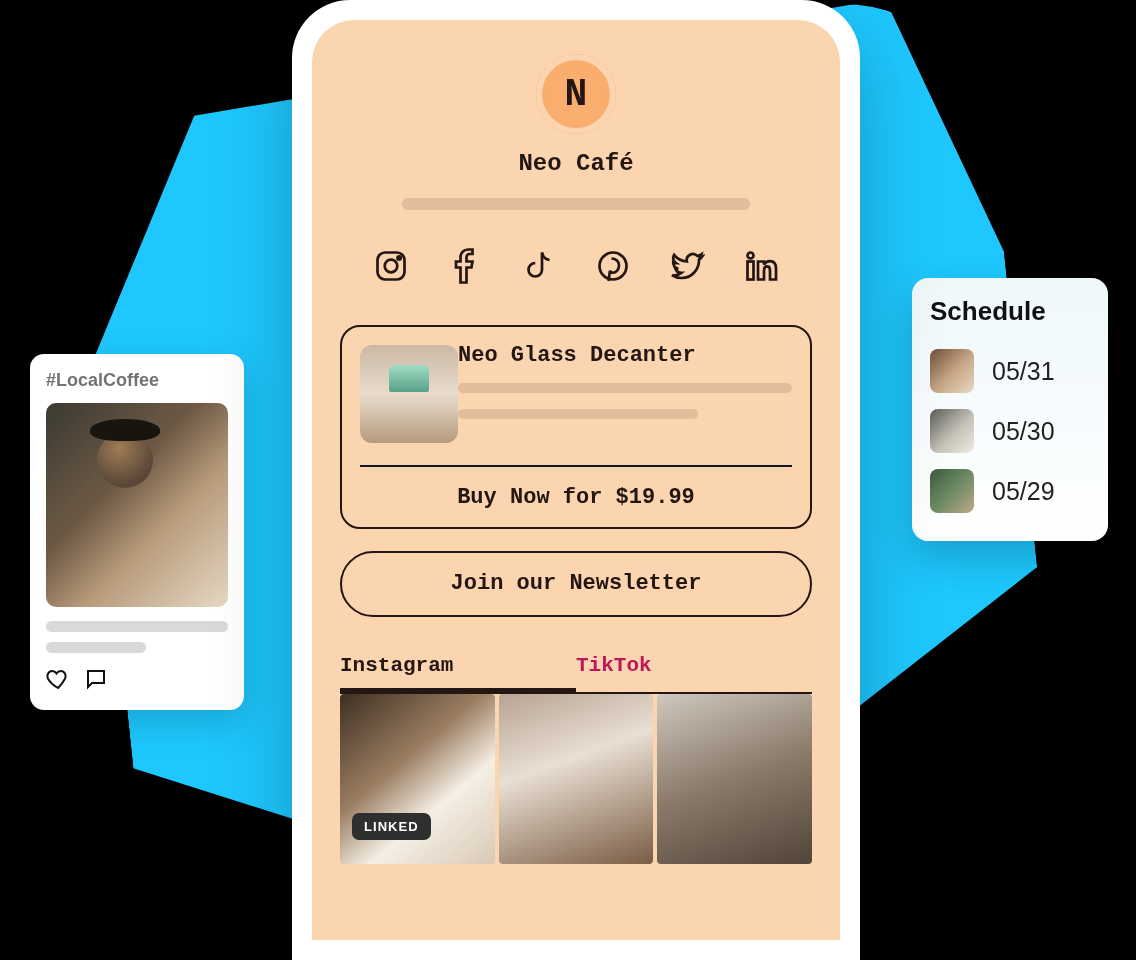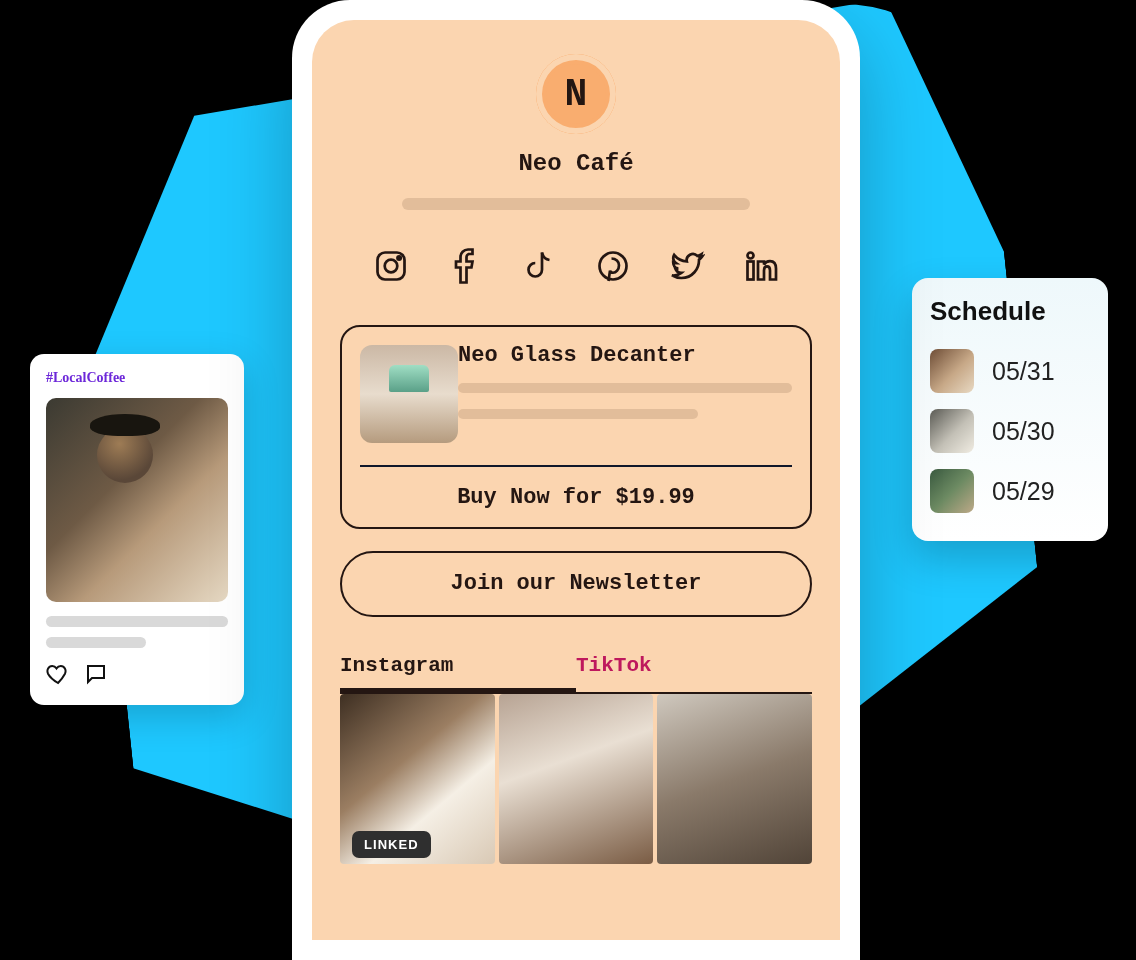--- a/index.html
+++ b/index.html
@@ -29,24 +29,24 @@
     position: absolute;
     left: 30px;
     top: 354px;
     width: 214px;
     background: #fff;
     border-radius: 14px;
     padding: 16px 16px 14px;
     box-shadow: 0 12px 36px rgba(0,0,0,.18);
   }
   .post-card .hashtag {
-    font-family: Liberation Serif, serif;
+    font-family: Liberation Sans, sans-serif;
     font-weight: 600;
-    font-size: 14px;
-    color: #6d28d9;
+    font-size: 18px;
+    color: #737373;
     margin-bottom: 12px;
   }
   .post-card .photo {
     width: 100%;
     height: 204px;
     border-radius: 10px;
     background: linear-gradient(135deg,#3b3a32 0%, #6e5a45 40%, #b79a7a 62%, #e6d9c4 100%);
     position: relative;
     overflow: hidden;
   }
@@ -135,21 +135,21 @@
   .tab{flex:1;text-align:left;padding:10px 0 12px;font:700 21px/1 "Courier New",monospace;cursor:pointer;}
   .tab.active{color:#241612;border-bottom:4px solid #241612;}
   .tab.inactive{color:#be185d;}
 
   .gallery{display:flex;width:100%;margin-top:0;gap:4px;}
   .gallery .cell{flex:1;height:170px;position:relative;border-radius:4px;overflow:hidden;}
   .gallery .cell.c1{background:linear-gradient(140deg,#3e2f22 0%,#9b7e62 40%,#f5efe5 65%,#d9c9b5 100%);}
   .gallery .cell.c2{background:linear-gradient(160deg,#b7a393 0%,#e9dfd3 40%,#7a5c44 100%);}
   .gallery .cell.c3{background:linear-gradient(160deg,#cfc8be 0%,#8a7a6a 50%,#514438 100%);}
   .linked-badge{
-    position:absolute;left:12px;bottom:6px;background:#2f2f2f;color:#fff;
+    position:absolute;left:12px;bottom:24px;background:#2f2f2f;color:#fff;
     font:600 13px/1 "Helvetica Neue",Arial,sans-serif;letter-spacing:.08em;
     padding:7px 12px;border-radius:7px;
   }
 </style>
 </head>
 <body>
 
 <div class="blob"></div>
 
 <div class="post-card">

